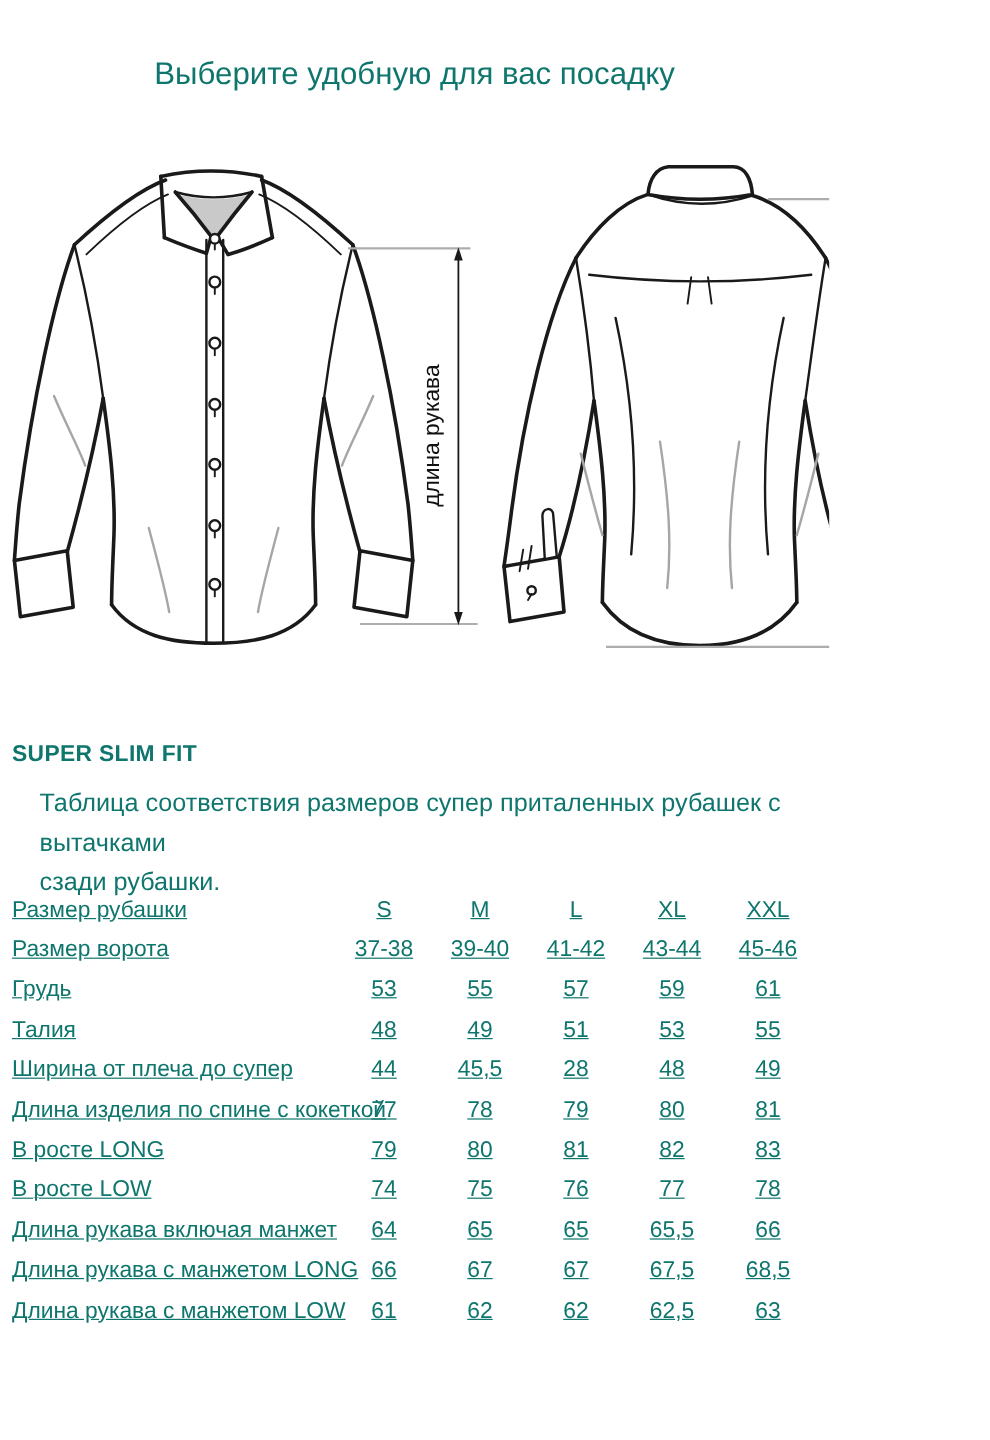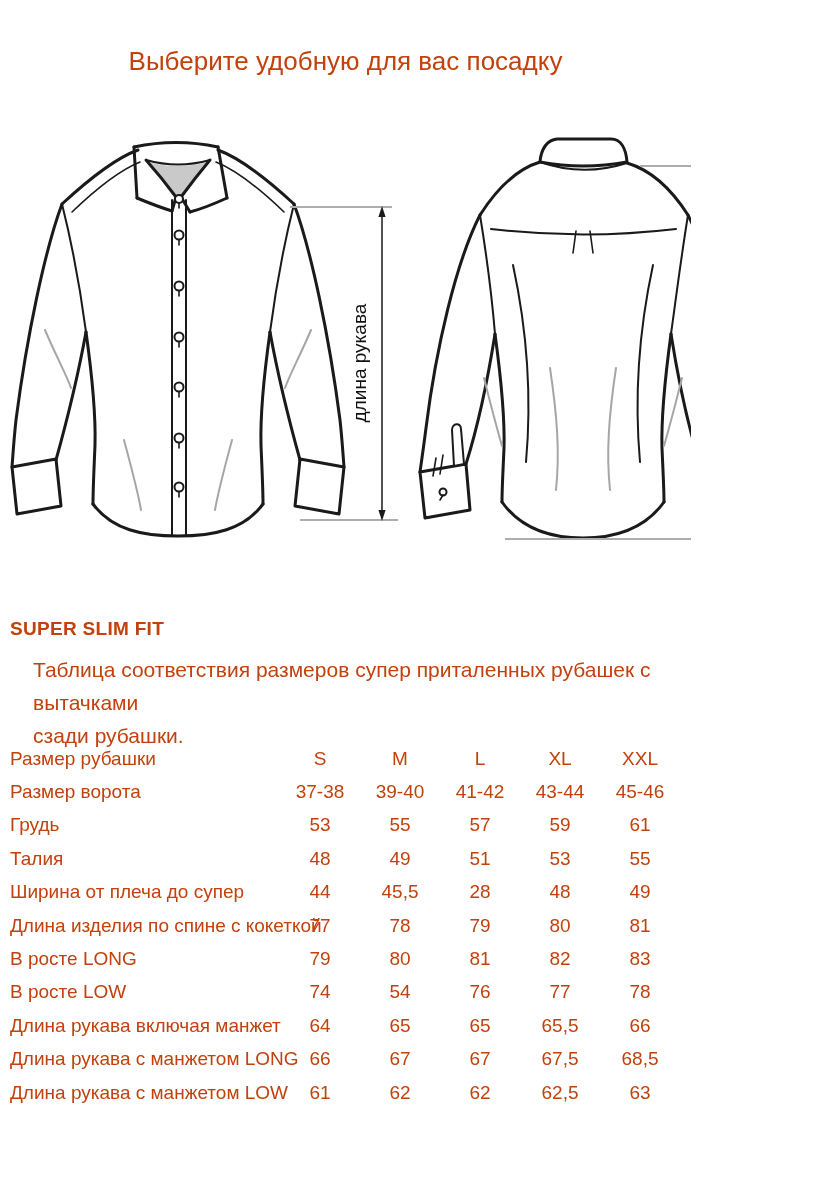--- a/index.html
+++ b/index.html
@@ -1,25 +1,25 @@
 <!DOCTYPE html>
 <html><head>
 <meta charset="utf-8">
 <style>
   html,body{margin:0;padding:0;background:#fff;}
   .canvas{position:relative;width:691px;height:1200px;background:#fff;overflow:hidden;
-          font-family:"Liberation Sans","DejaVu Sans",sans-serif;color:#c2410c;}
+          font-family:"Liberation Sans","DejaVu Sans",sans-serif;color:#0f766e;}
   .title{position:absolute;top:46px;left:0;width:100%;text-align:center;
          font-size:26px;font-weight:400;margin:0;}
   svg.front{position:absolute;left:0;top:120px;width:400px;height:440px;}
   svg.back{position:absolute;left:400px;top:120px;width:425px;height:440px;}
   .heading{position:absolute;left:10px;top:618px;font-size:19px;font-weight:700;letter-spacing:.3px;}
   .desc{position:absolute;left:10px;top:653px;font-size:21px;line-height:33px;margin-left:23px;}
   .table{position:absolute;left:10px;top:742px;font-size:19px;}
-  .trow{display:flex;align-items:center;height:33.4px;}
+  .trow{display:flex;align-items:center;height:33.4px;text-decoration:underline;}
   .tlabel{width:270px;white-space:nowrap;}
   .tcell{width:80px;text-align:center;white-space:nowrap;}
   
   .ol{fill:none;stroke:#1a1a1a;stroke-width:3;stroke-linecap:round;stroke-linejoin:round;}
   .ol2{fill:none;stroke:#1a1a1a;stroke-width:2;stroke-linecap:round;}
   .ol16{fill:none;stroke:#1a1a1a;stroke-width:1.6;stroke-linecap:round;}
   .wfill{fill:#fff;stroke:#1a1a1a;stroke-width:3;stroke-linejoin:round;}
   .btn{fill:#fff;stroke:#1a1a1a;stroke-width:2;}
   .dim{stroke:#1a1a1a;stroke-width:1.5;}
   .ref{stroke:#adadad;stroke-width:1.8;}
@@ -218,21 +218,21 @@
         <div class="tlabel">В росте LONG</div>
         <div class="tcell">79</div>
         <div class="tcell">80</div>
         <div class="tcell">81</div>
         <div class="tcell">82</div>
         <div class="tcell">83</div>
       </div>
       <div class="trow">
         <div class="tlabel">В росте LOW</div>
         <div class="tcell">74</div>
-        <div class="tcell">54</div>
+        <div class="tcell">75</div>
         <div class="tcell">76</div>
         <div class="tcell">77</div>
         <div class="tcell">78</div>
       </div>
       <div class="trow">
         <div class="tlabel">Длина рукава включая манжет</div>
         <div class="tcell">64</div>
         <div class="tcell">65</div>
         <div class="tcell">65</div>
         <div class="tcell">65,5</div>

